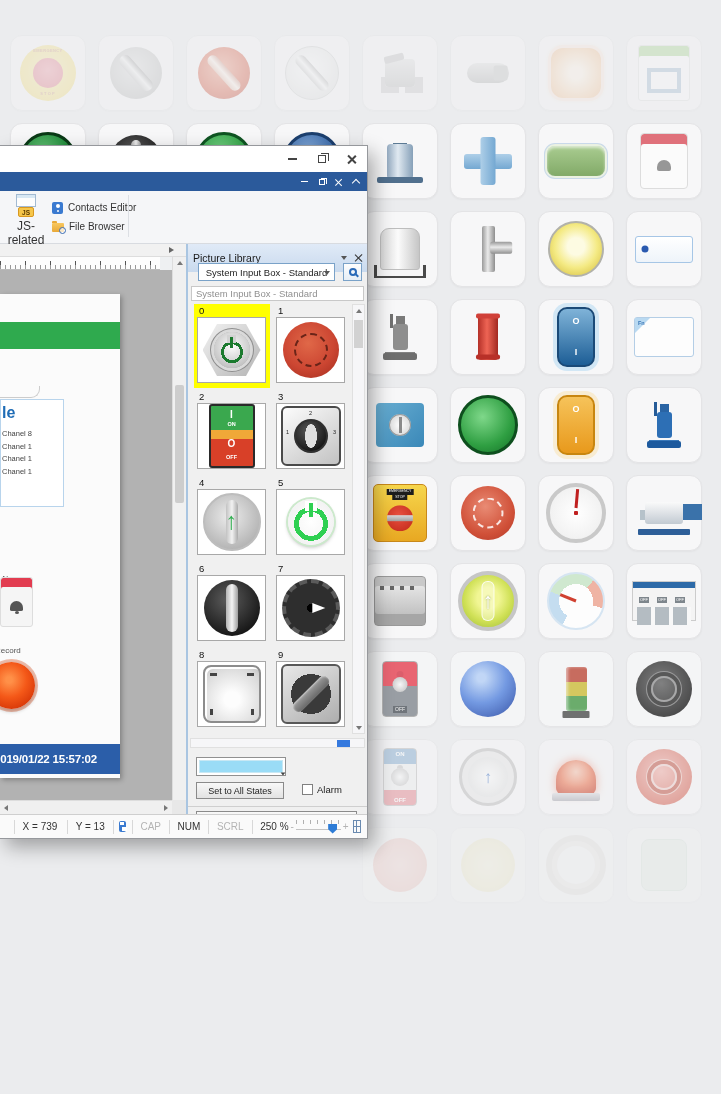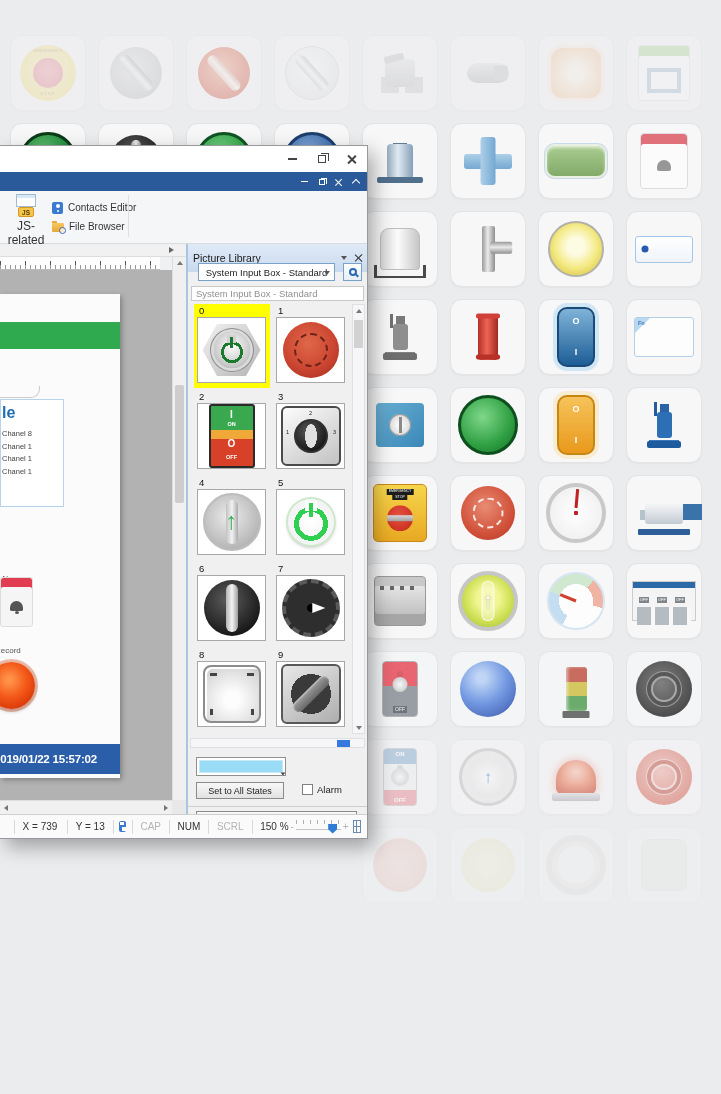--- a/index.html
+++ b/index.html
@@ -698,21 +698,21 @@
       <span class="sb-item" style="width:64px">Y = 13</span>
       <span class="sb-sep"></span>
       <span class="flop"></span>
       <span class="sb-sep"></span>
       <span class="sb-item sb-dim">CAP</span>
       <span class="sb-sep"></span>
       <span class="sb-item">NUM</span>
       <span class="sb-sep"></span>
       <span class="sb-item sb-dim">SCRL</span>
       <span class="sb-sep"></span>
-      <span class="sb-item" style="padding-right:2px">150 %</span>
+      <span class="sb-item" style="padding-right:2px">250 %</span>
       <span class="sb-dim">-</span>
       <span class="slider">
         <span class="ticks"></span>
         <span class="line"></span>
         <span class="sl-thumb"></span>
       </span>
       <span class="sb-dim">+</span>
       <span class="gridico"></span>
     </div>
   </div>

